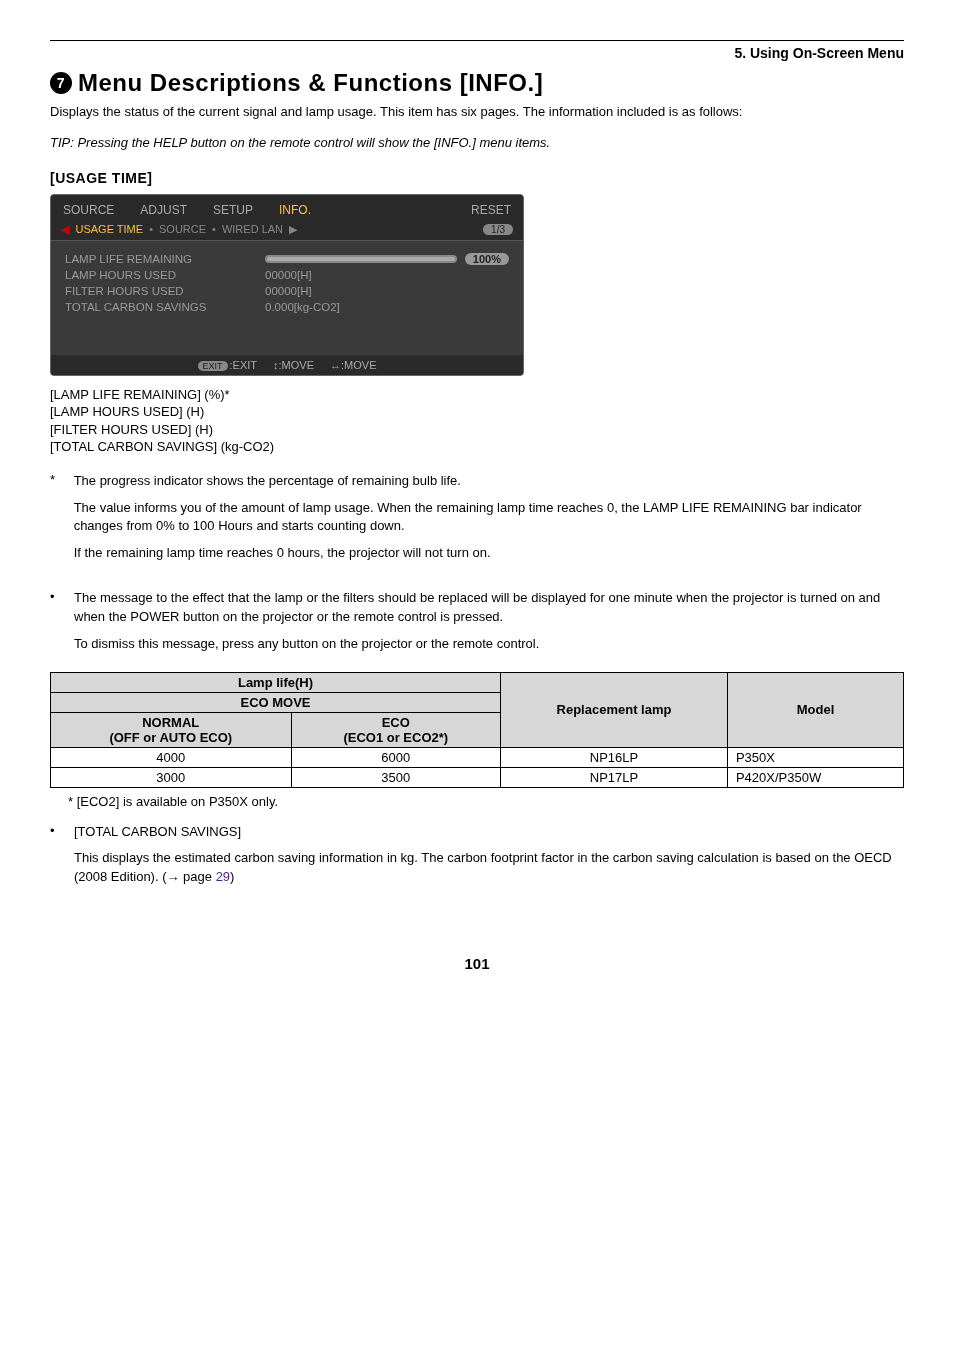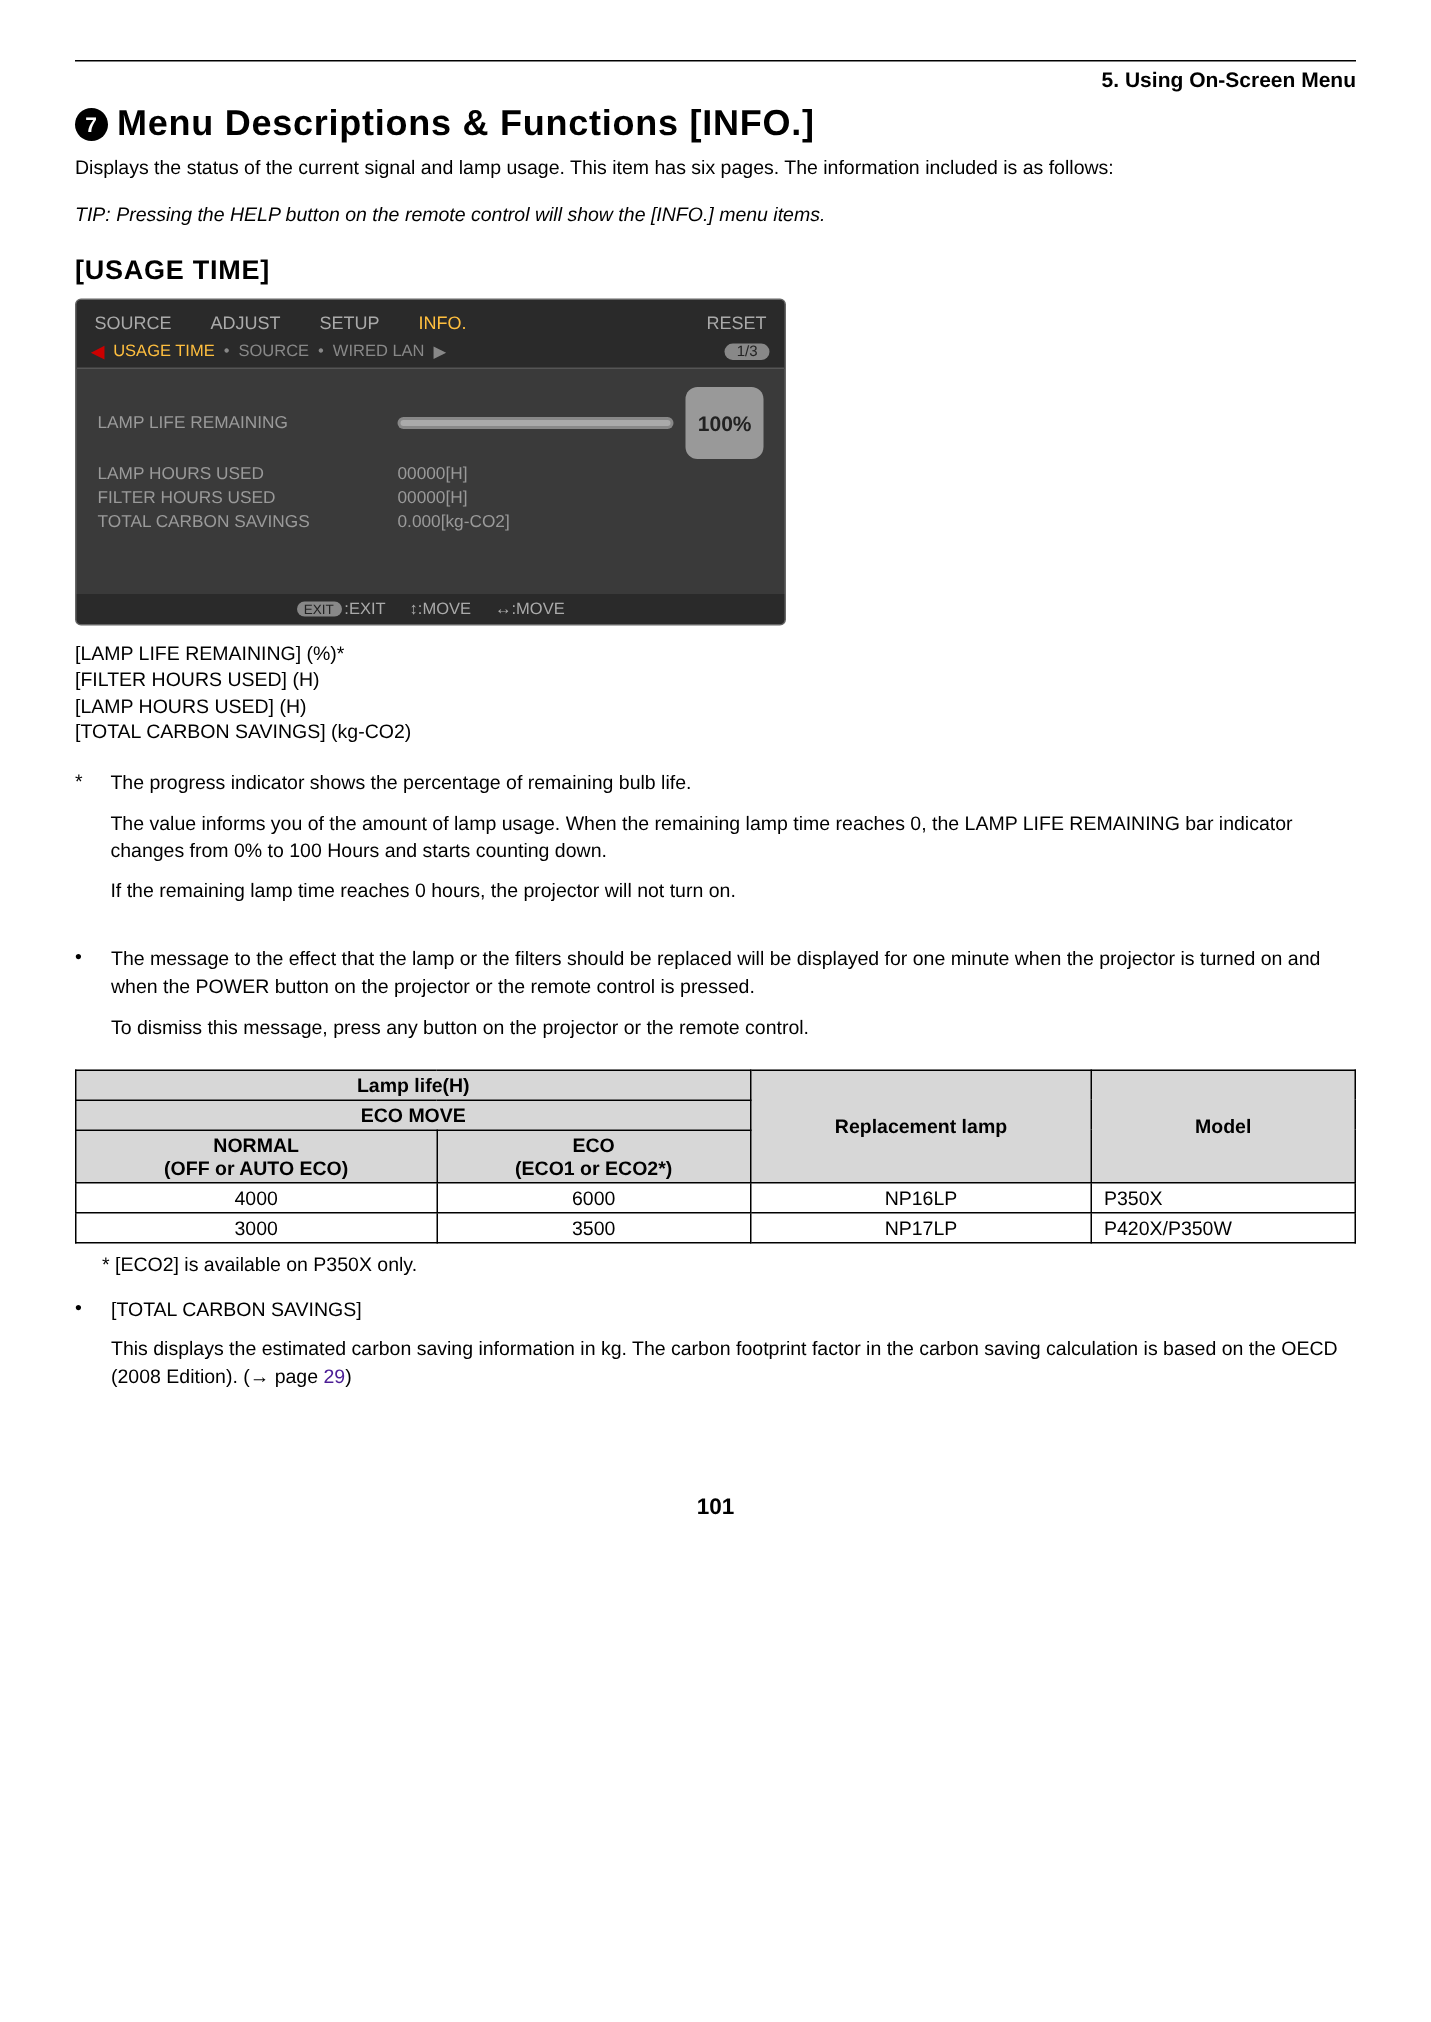--- a/index.html
+++ b/index.html
@@ -46,21 +46,21 @@
   .intro-text {
     margin: 0 0 14px 0;
     line-height: 1.35;
   }
   .tip {
     font-style: italic;
     margin: 0 0 20px 0;
   }
   .sub-heading {
     font-weight: 900;
-    font-size: 18px;
+    font-size: 14px;
     margin: 0 0 8px 0;
     letter-spacing: 0.5px;
   }
   
   .osd {
     width: 472px;
     background: #3a3a3a;
     color: #cfcfcf;
     font-size: 12px;
     border: 1px solid #666;
@@ -125,21 +125,21 @@
     display:flex; align-items:center; gap:8px; flex:1;
   }
   .progress {
     flex:1; height:8px; background:#888; border-radius:4px; position:relative;
   }
   .progress::after{
     content:""; position:absolute; left:2px; top:2px; right:2px; bottom:2px;
     background:#aaa; border-radius:3px;
   }
   .pct-badge {
-    background:#999; color:#222; border-radius:8px; padding:16px 8px; font-size:14px; font-weight:bold;
+    background:#999; color:#222; border-radius:8px; padding:0 8px; font-size:11px; font-weight:bold;
   }
   .osd-footer {
     display:flex;
     background:#2a2a2a;
     padding:4px 10px;
     font-size:11px;
     gap: 16px;
     justify-content:center;
     color:#aaa;
   }
@@ -268,22 +268,22 @@
   </div>
   <div class="osd-footer">
     <span><span class="badge">EXIT</span><span>:EXIT</span></span>
     <span>↕:MOVE</span>
     <span>↔:MOVE</span>
   </div>
 </div>
 
 <div class="param-list">
   <div>[LAMP LIFE REMAINING] (%)*</div>
+  <div>[LAMP HOURS USED] (H)</div>
   <div>[FILTER HOURS USED] (H)</div>
-  <div>[LAMP HOURS USED] (H)</div>
   <div>[TOTAL CARBON SAVINGS] (kg-CO2)</div>
 </div>
 
 <div class="note-block">
   <span class="ast">*</span>
   <span class="txt">
     <p>The progress indicator shows the percentage of remaining bulb life.</p>
     <p>The value informs you of the amount of lamp usage. When the remaining lamp time reaches 0, the LAMP LIFE REMAINING bar indicator changes from 0% to 100 Hours and starts counting down.</p>
     <p>If the remaining lamp time reaches 0 hours, the projector will not turn on.</p>
   </span>

